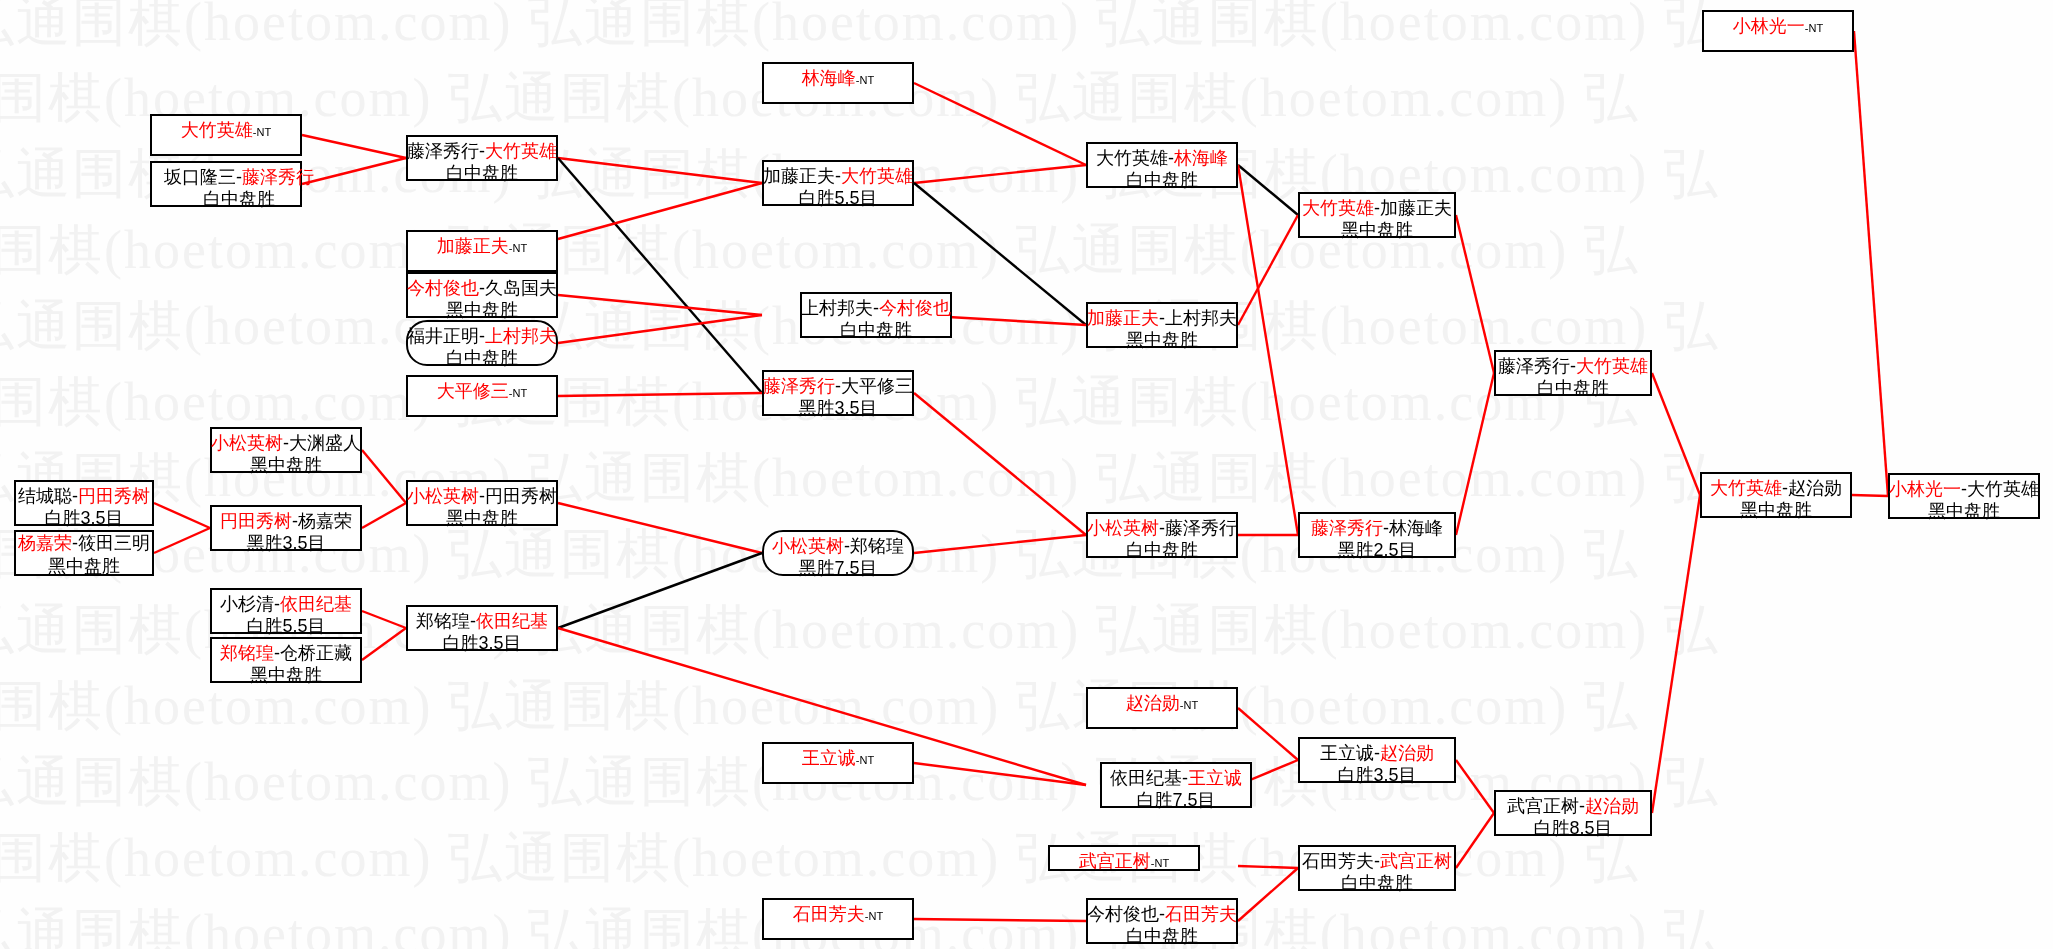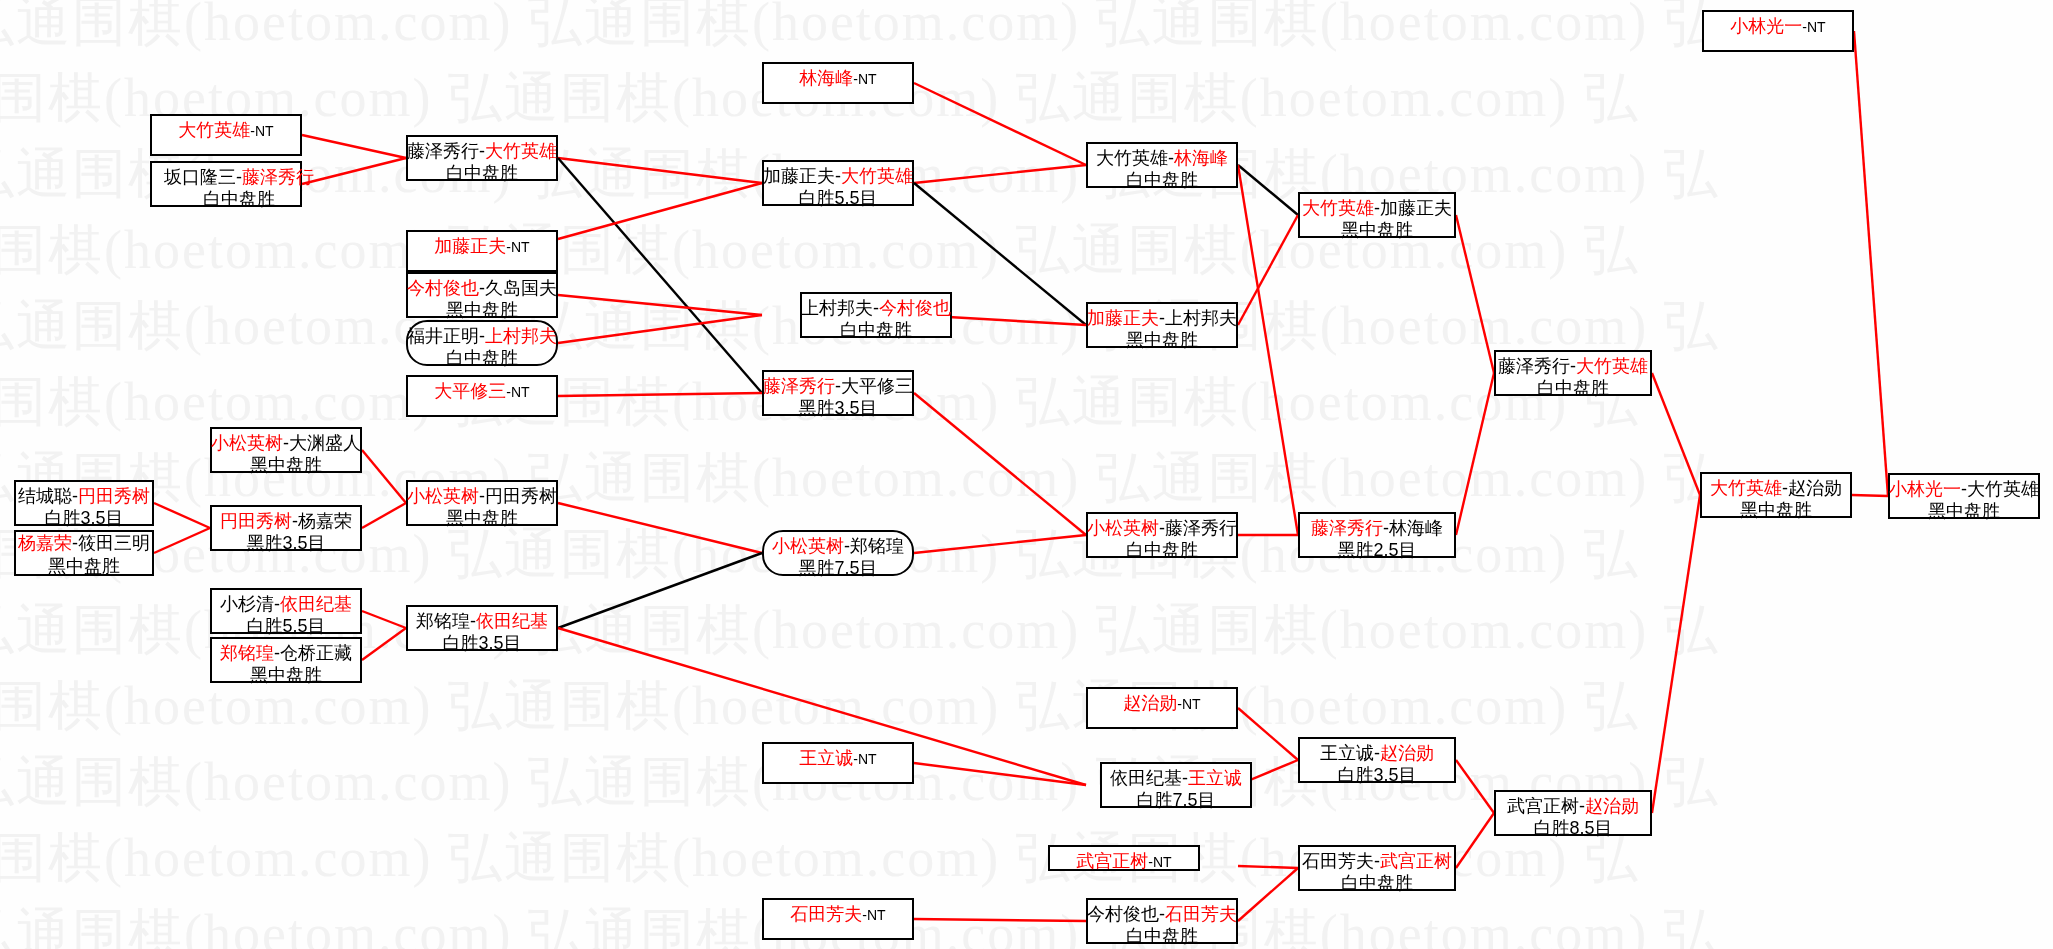--- a/index.html
+++ b/index.html
@@ -18,21 +18,21 @@
 
   
   .node{position:absolute;z-index:2;box-sizing:border-box;
         background:#ffffff;border:2px solid #000000;
         display:flex;flex-direction:column;align-items:center;justify-content:flex-start;
         font-size:18px;line-height:1.24;color:#000000;padding-top:3px;}
   .node .l1{white-space:nowrap;}
   .node .l2{white-space:nowrap;}
   .r{color:#ff0000;}
   .k{color:#000000;}
-  .nt{font-size:14px;letter-spacing:0;}
+  .nt{font-size:11px;letter-spacing:0;}
 </style>
 </head>
 <body>
 
 <div id="stage">
 
   <div id="watermark">
       <div class="wm-row" style="top: -14px; left: -40px;">弘通围棋(hoetom.com)  弘通围棋(hoetom.com)  弘通围棋(hoetom.com)  弘</div>
       <div class="wm-row" style="top: 62px; left: -120px;">弘通围棋(hoetom.com)  弘通围棋(hoetom.com)  弘通围棋(hoetom.com)  弘</div>
       <div class="wm-row" style="top: 138px; left: -40px;">弘通围棋(hoetom.com)  弘通围棋(hoetom.com)  弘通围棋(hoetom.com)  弘</div>

